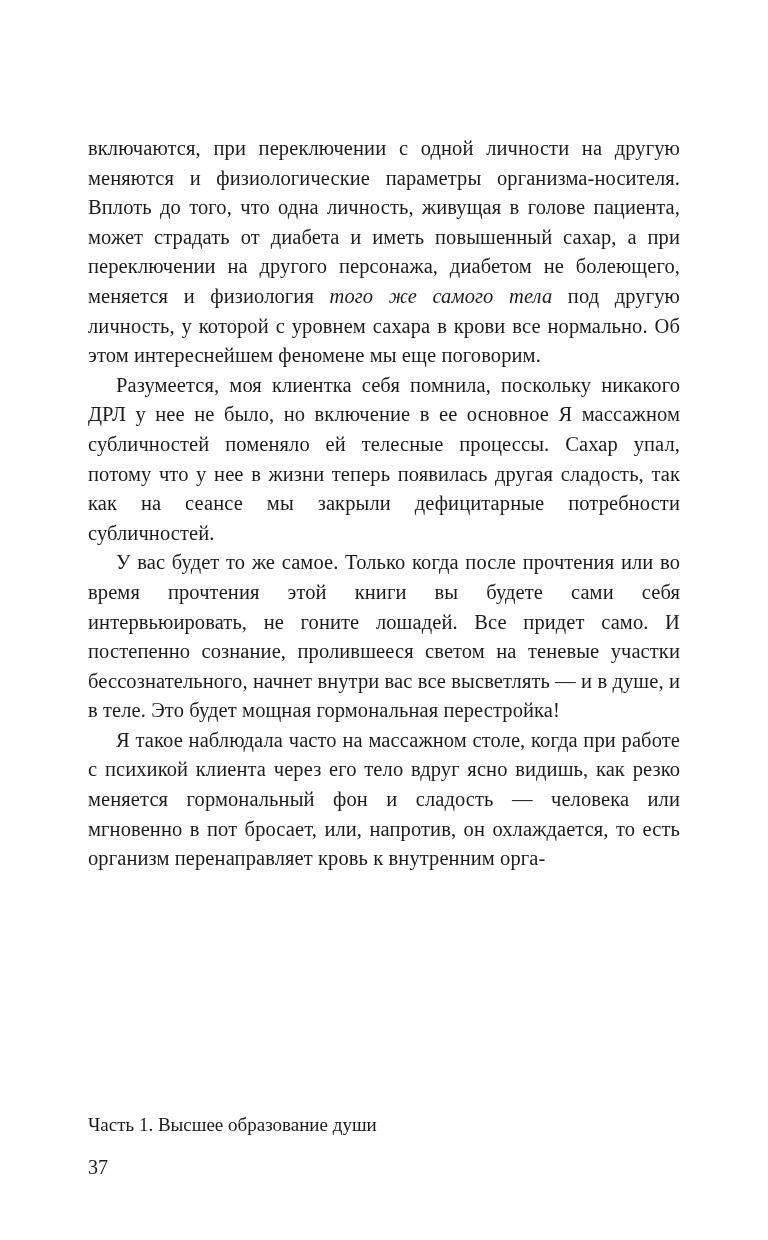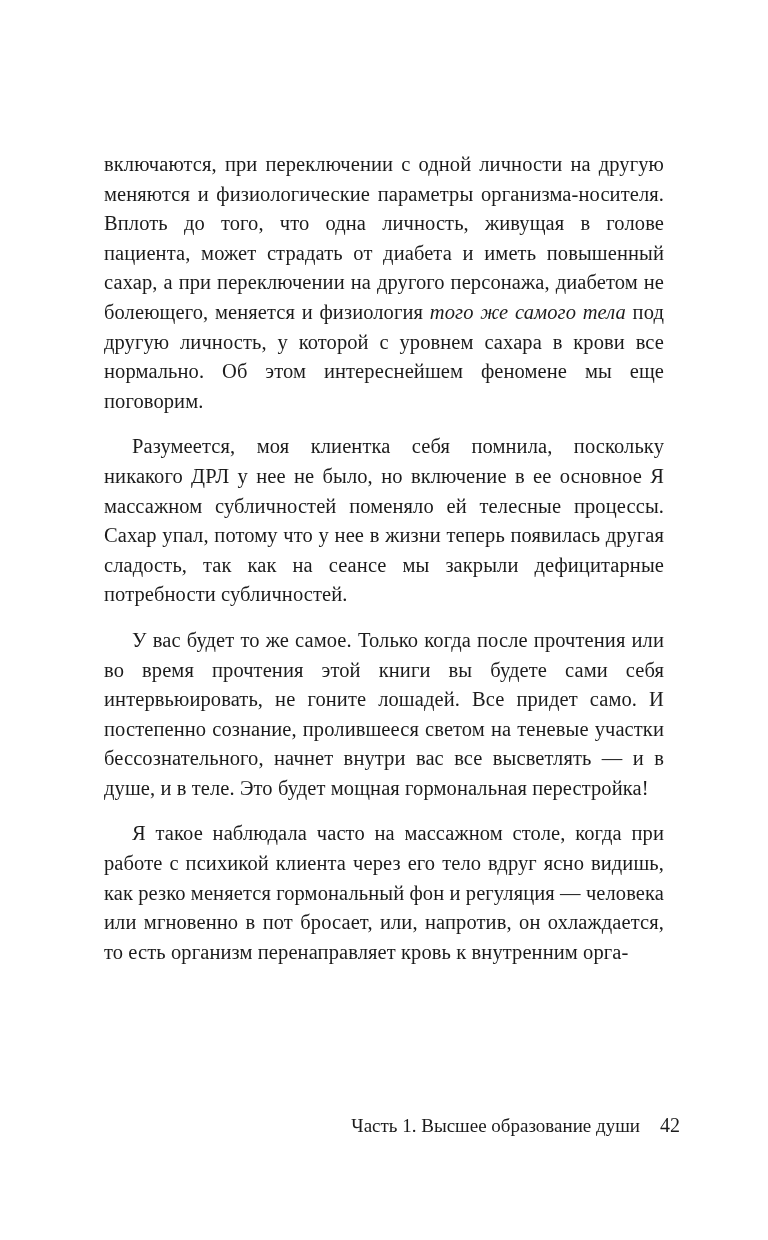--- a/index.html
+++ b/index.html
@@ -20,38 +20,39 @@
     position: absolute;
     left: 88px;
     top: 134px;
     width: 592px;
     font-size: 20.5px;
     line-height: 29.6px;
     text-align: justify;
     letter-spacing: 0.1px;
   }
   .text-block p {
-    margin: 16px;
+    margin: 0;
     padding: 0;
   }
   .text-block p.indent {
     text-indent: 28px;
   }
   .text-block em {
     font-style: italic;
   }
   .footer {
     position: absolute;
     left: 88px;
     top: 1114px;
     width: 592px;
     display: flex;
     justify-content: flex-end;
     align-items: baseline;
     gap: 20px;
+    flex-direction: column;
   }
   .running-title {
     font-size: 19px;
     color: #1b1b1b;
   }
   .page-number {
     font-size: 20px;
     color: #1b1b1b;
   }
 </style>
@@ -61,22 +62,22 @@
 <div class="page">
 
   <div class="text-block">
 
     <p class="para"><span>включаются, при переключении с одной личности на другую меняются и физиологические параметры организма-носителя. Вплоть до того, что одна личность, живущая в голове пациента, может страдать от диабета и иметь повышенный сахар, а при переключении на другого персонажа, диабетом не болеющего, меняется и физиология </span><em>того же самого тела</em><span> под другую личность, у которой с уровнем сахара в крови все нормально. Об этом интереснейшем феномене мы еще поговорим.</span></p>
 
     <p class="para indent"><span>Разумеется, моя клиентка себя помнила, поскольку никакого ДРЛ у нее не было, но включение в ее основное Я массажном субличностей поменяло ей телесные процессы. Сахар упал, потому что у нее в жизни теперь появилась другая сладость, так как на сеансе мы закрыли дефицитарные потребности субличностей.</span></p>
 
     <p class="para indent"><span>У вас будет то же самое. Только когда после прочтения или во время прочтения этой книги вы будете сами себя интервьюировать, не гоните лошадей. Все придет само. И постепенно сознание, пролившееся светом на теневые участки бессознательного, начнет внутри вас все высветлять — и в душе, и в теле. Это будет мощная гормональная перестройка!</span></p>
 
-    <p class="para indent"><span>Я такое наблюдала часто на массажном столе, когда при работе с психикой клиента через его тело вдруг ясно видишь, как резко меняется гормональный фон и регуляция — человека или мгновенно в пот бросает, или, напротив, он охлаждается, то есть организм перенаправляет кровь к внутренним орга-</span></p>
+    <p class="para indent"><span>Я такое наблюдала часто на массажном столе, когда при работе с психикой клиента через его тело вдруг ясно видишь, как резко меняется гормональный фон и сладость — человека или мгновенно в пот бросает, или, напротив, он охлаждается, то есть организм перенаправляет кровь к внутренним орга-</span></p>
 
   </div>
 
   <div class="footer">
     <span class="running-title">Часть 1. Высшее образование души</span>
-    <span class="page-number">42</span>
+    <span class="page-number">37</span>
   </div>
 
 </div>
 
 </body></html>

